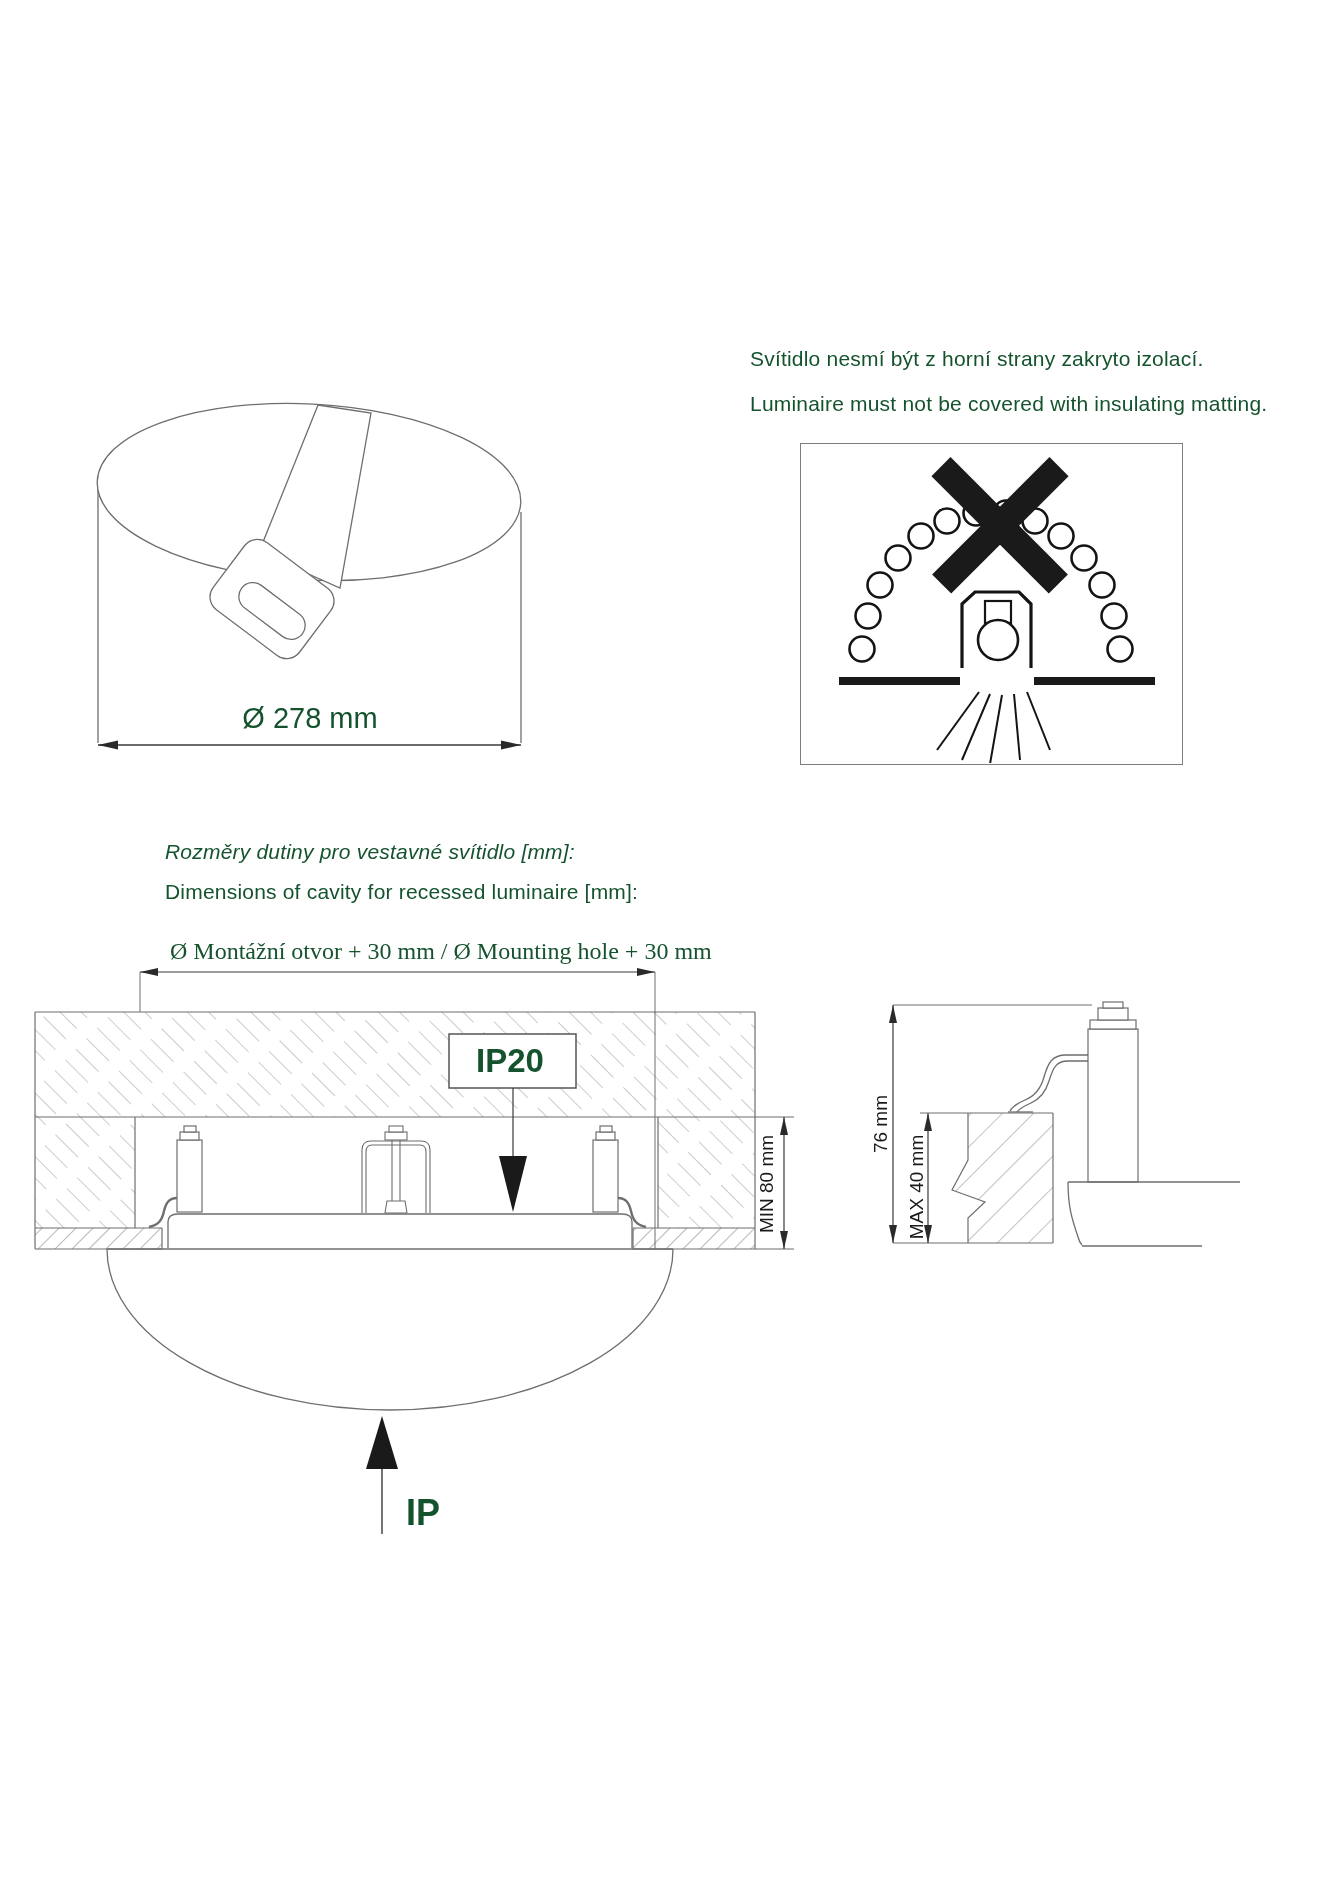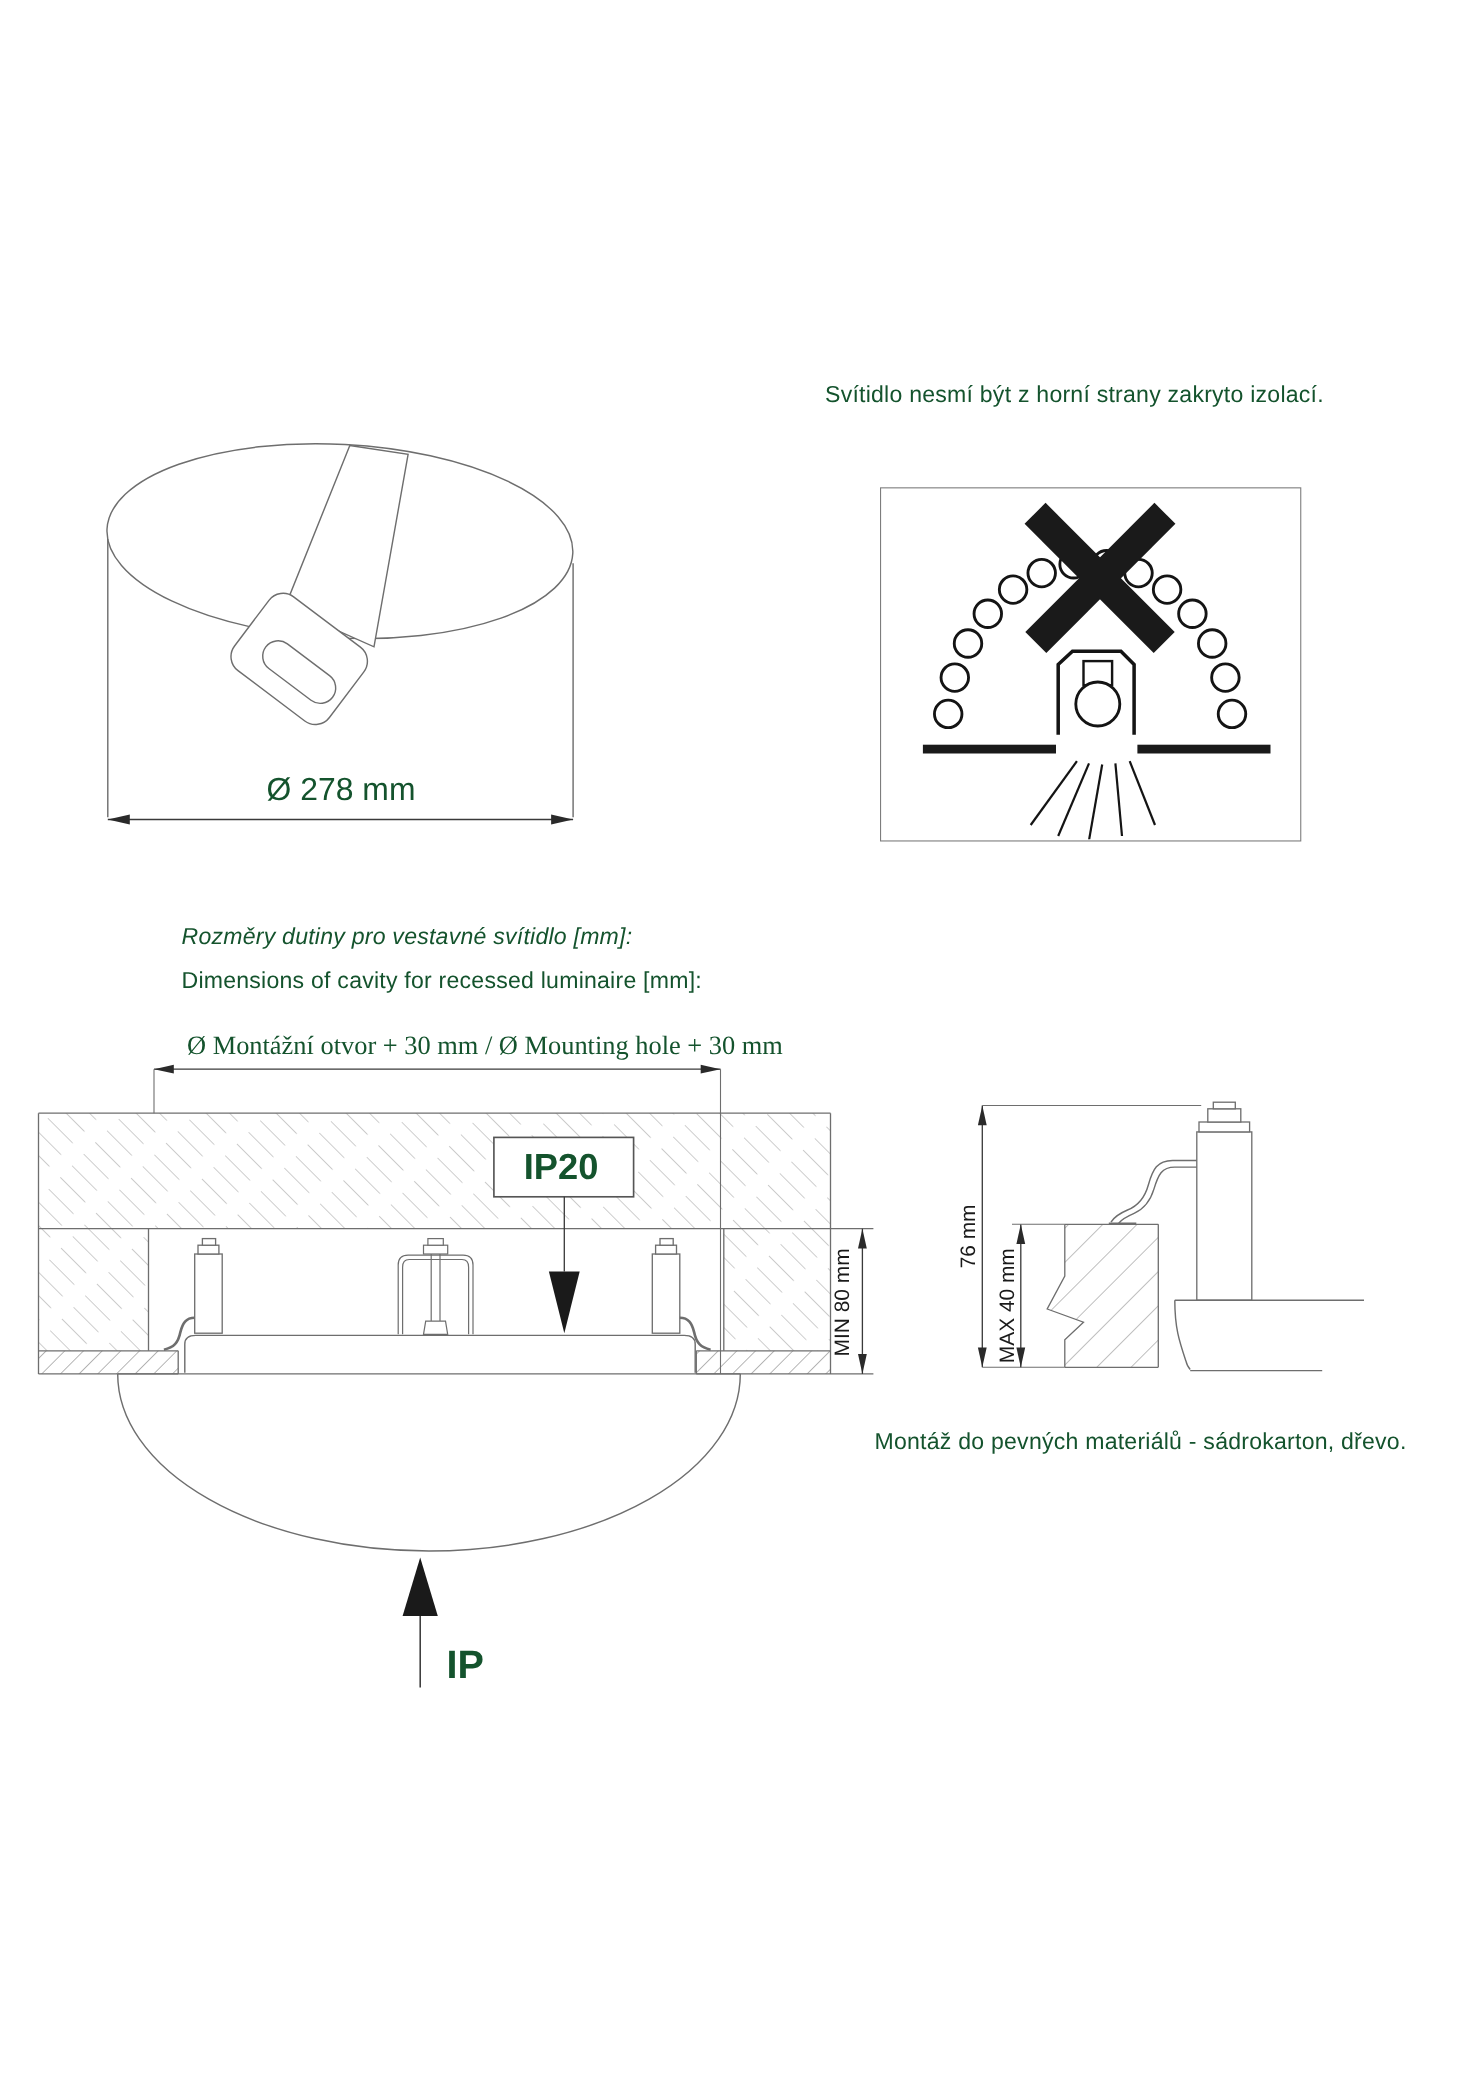--- a/index.html
+++ b/index.html
@@ -34,20 +34,21 @@
     </g>
     <g>
       <line x1="58" y1="425" x2="481" y2="425" stroke="#3a3a3a" stroke-width="1.3"></line>
       <polygon points="58,425 78,420.5 78,429.5" fill="#2a2a2a"></polygon>
       <polygon points="481,425 461,420.5 461,429.5" fill="#2a2a2a"></polygon>
     </g>
   </svg>
   <div id="dia-label" class="txt">Ø 278 mm</div>
 
   <div class="txt body-line" style="left:750px;top:347px;">Svítidlo nesmí být z horní strany zakryto izolací.</div>
+  <div class="txt body-line" style="left:750px;top:392px;">Luminaire must not be covered with insulating matting.</div>
 
   <div id="warning-box">
     <svg width="380" height="319" viewBox="0 0 380 319">
       <g stroke="#141414" stroke-width="2.6" fill="none">
         <circle cx="61" cy="205" r="12.5"></circle>
           <circle cx="67" cy="172" r="12.5"></circle>
         <circle cx="79" cy="141" r="12.5"></circle>
           <circle cx="97" cy="114" r="12.5"></circle>
         <circle cx="120" cy="92" r="12.5"></circle>
           <circle cx="146" cy="77" r="12.5"></circle>
@@ -227,15 +228,14 @@
     <g stroke="#6e6e6e" stroke-width="1.3" fill="none">
       <line x1="218" y1="197" x2="390" y2="197"></line>
       <path d="M218,197 C218,222 222,234 228,252 C229,256 230,258 232,260"></path>
       <line x1="232" y1="261" x2="352" y2="261"></line>
     </g>
   </svg>
 
   <div class="rot-dim rot" style="left:846px;top:1113px;width:70px;">76 mm</div>
   <div class="rot-dim rot" style="left:852px;top:1176px;width:130px;">MAX 40 mm</div>
 
-  <div class="txt body-line" style="left:795px;top:1299px;">Montáž do pevných materiálů - sádrokarton, dřevo.</div>
 
 </div>
 
 </body></html>

